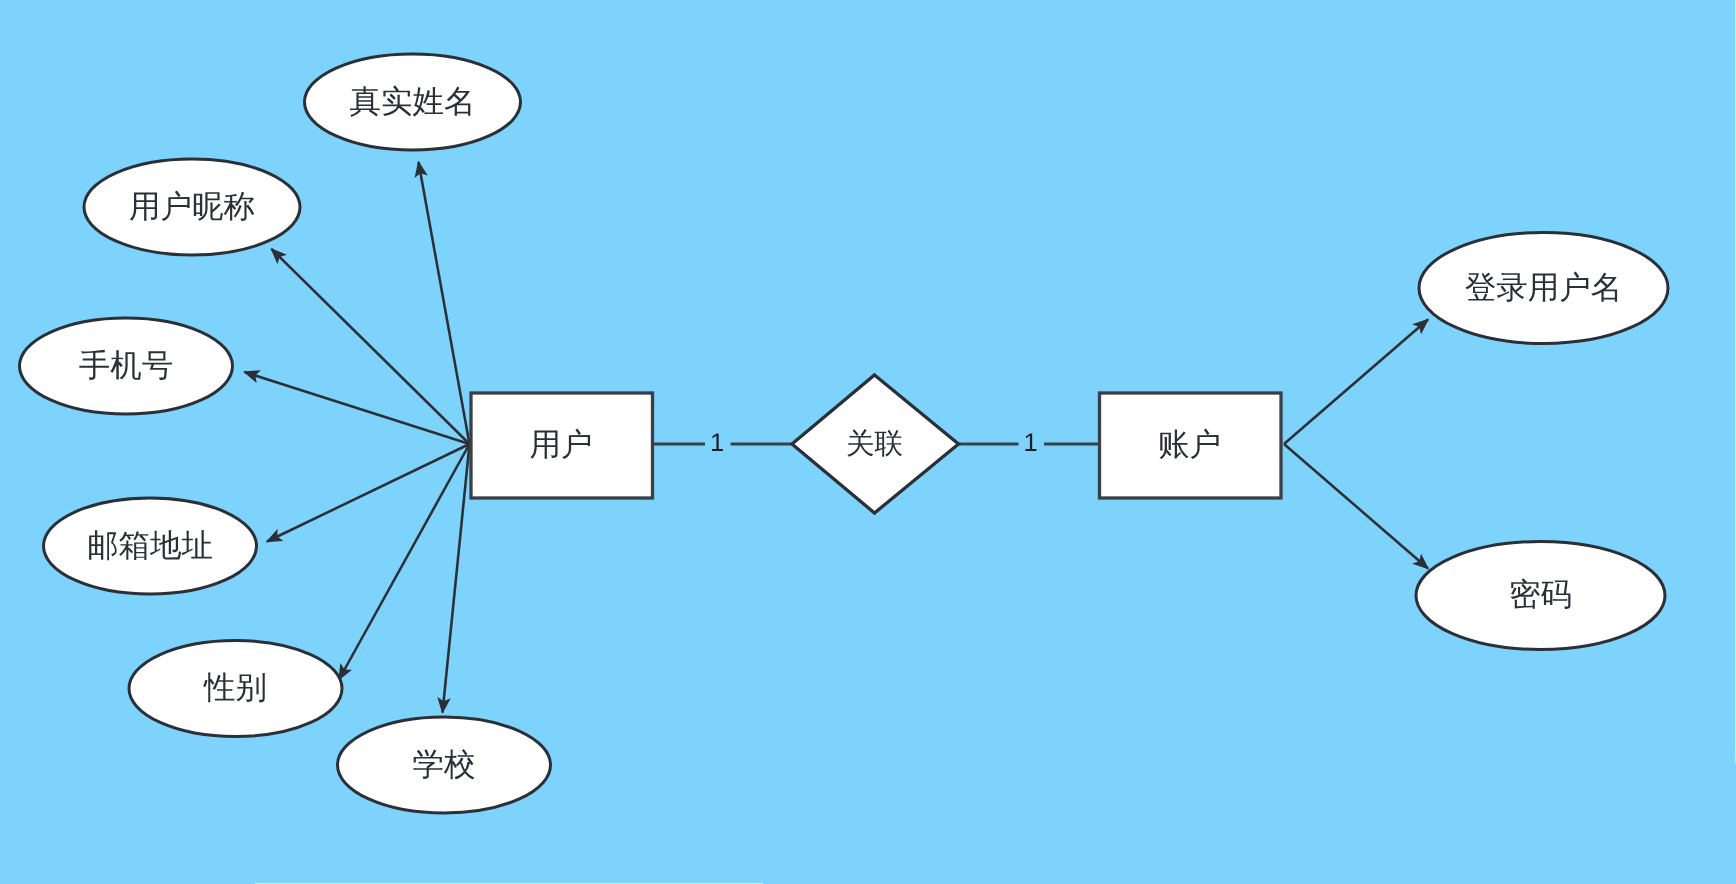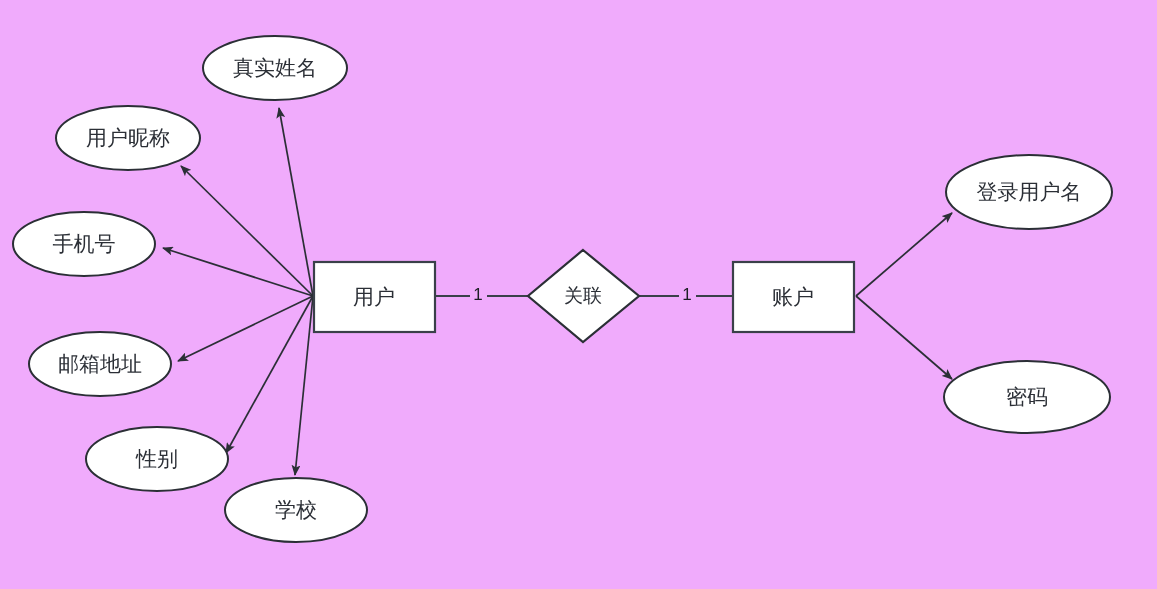--- a/index.html
+++ b/index.html
@@ -8,21 +8,21 @@
     padding: 0;
     background: #ffffff;
   }
   body {
     font-family: "Liberation Sans", "DejaVu Sans", sans-serif;
   }
   #diagram-canvas {
     position: relative;
     width: 1157px;
     height: 589px;
-    background: #f0abfc;
+    background: #7dd3fc;
     overflow: hidden;
   }
   #er-svg {
     position: absolute;
     top: 0;
     left: 0;
     width: 1157px;
     height: 589px;
     display: block;
   }

